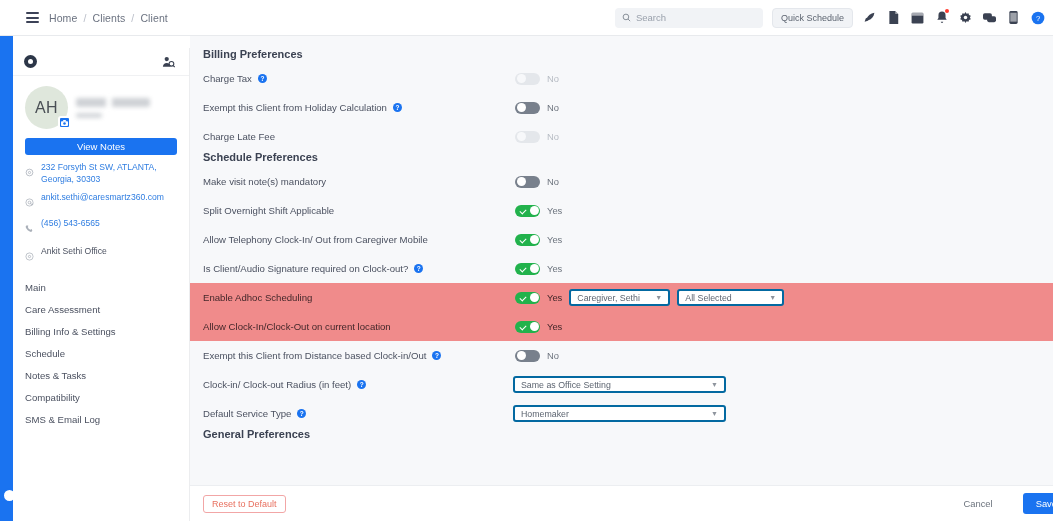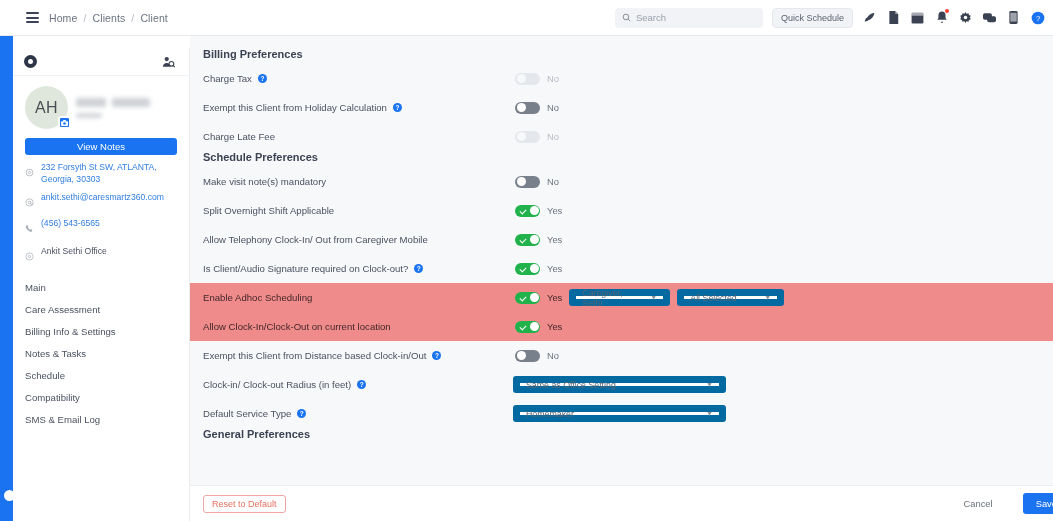--- a/index.html
+++ b/index.html
@@ -174,21 +174,21 @@
   }
   .toggle.off-dark { background: #78808c; }
   .toggle.disabled { background: #e4e7eb; }
   .toggle.disabled .knob { background: #f7f8fa; }
 
   .tval { font-size: 9.4px; color: #6d747e; }
   .row.hl .tval { color: #43272a; }
   .tval.dim { color: #b7bcc4; }
 
   .select {
-    height: 17px; border: 7px solid #0369a1; border-radius: 3px;
+    height: 17px; border: 2px solid #0369a1; border-radius: 3px;
     background: #ffffff; display: flex; align-items: center;
     justify-content: space-between; padding: 0 6px;
     font-size: 8.8px; color: #5c6470; cursor: pointer;
   }
   .select .cv { color: #8e949d; font-size: 7px; margin-left: 6px; }
   .sel-a { width: 101px; }
   .sel-b { width: 107px; }
   .sel-wide { width: 213px; }
   .ctrl-sel { position: absolute; left: 323px; }
 
@@ -370,22 +370,22 @@
           </svg>
         </span>
         <span class="ctxt">Ankit Sethi Office</span>
       </div>
     </div>
 
     <div class="nav">
       <div class="nav-item">Main</div>
       <div class="nav-item">Care Assessment</div>
       <div class="nav-item">Billing Info &amp; Settings</div>
+      <div class="nav-item">Schedule</div>
       <div class="nav-item">Notes &amp; Tasks</div>
-      <div class="nav-item">Schedule</div>
       <div class="nav-item">Compatibility</div>
       <div class="nav-item">SMS &amp; Email Log</div>
     </div>
   </div>
 
   <div class="main">
     <div class="scrollarea">
 
       <div class="sec-title">Billing Preferences</div>
 

